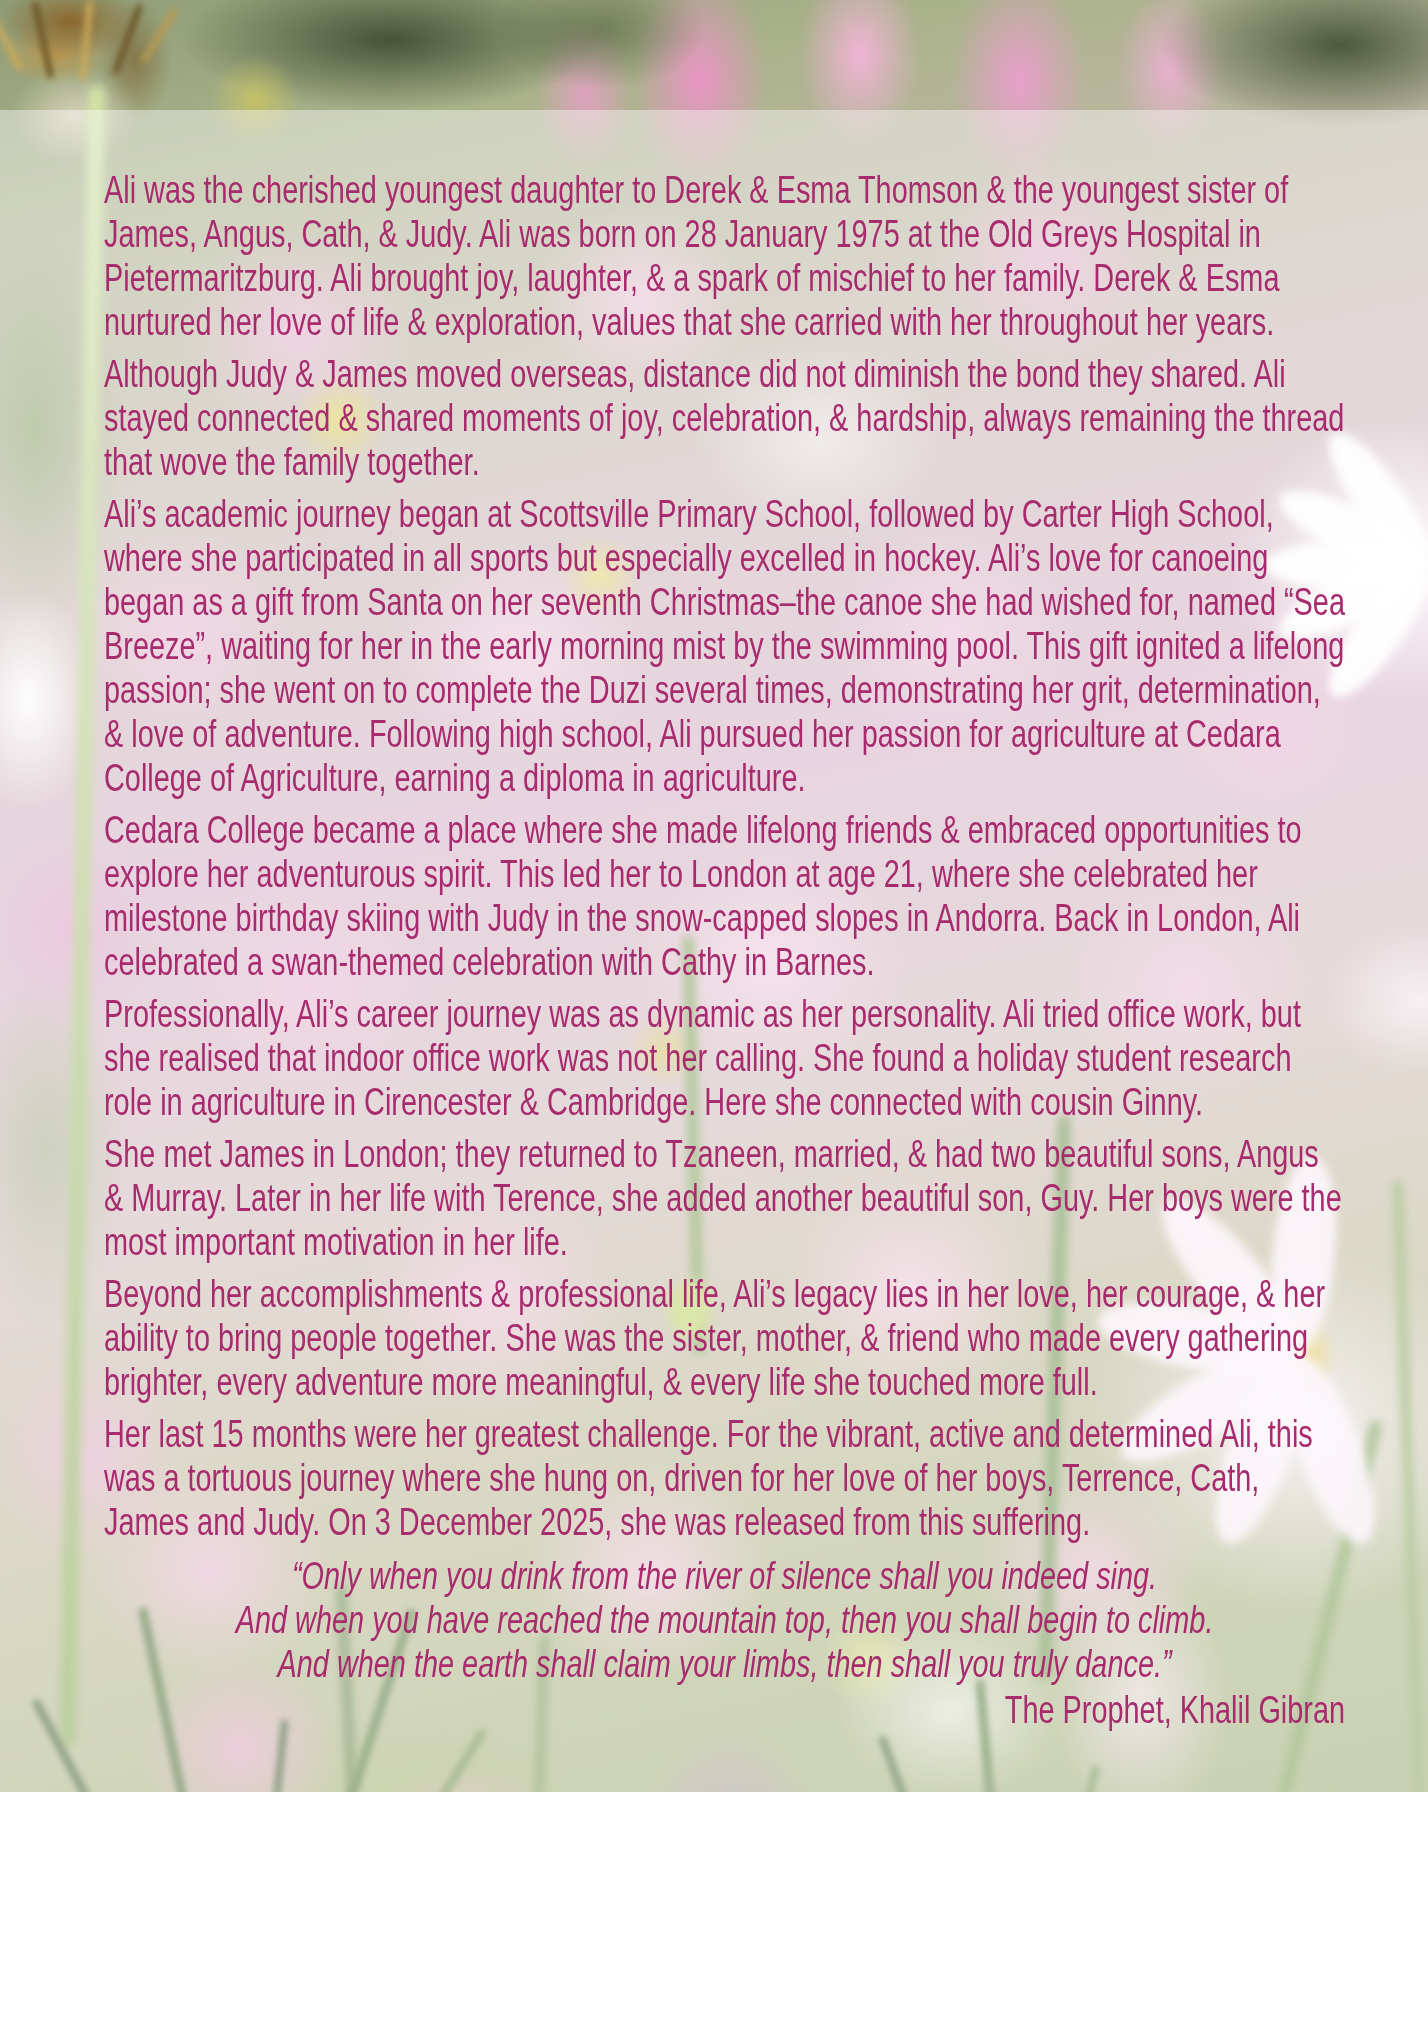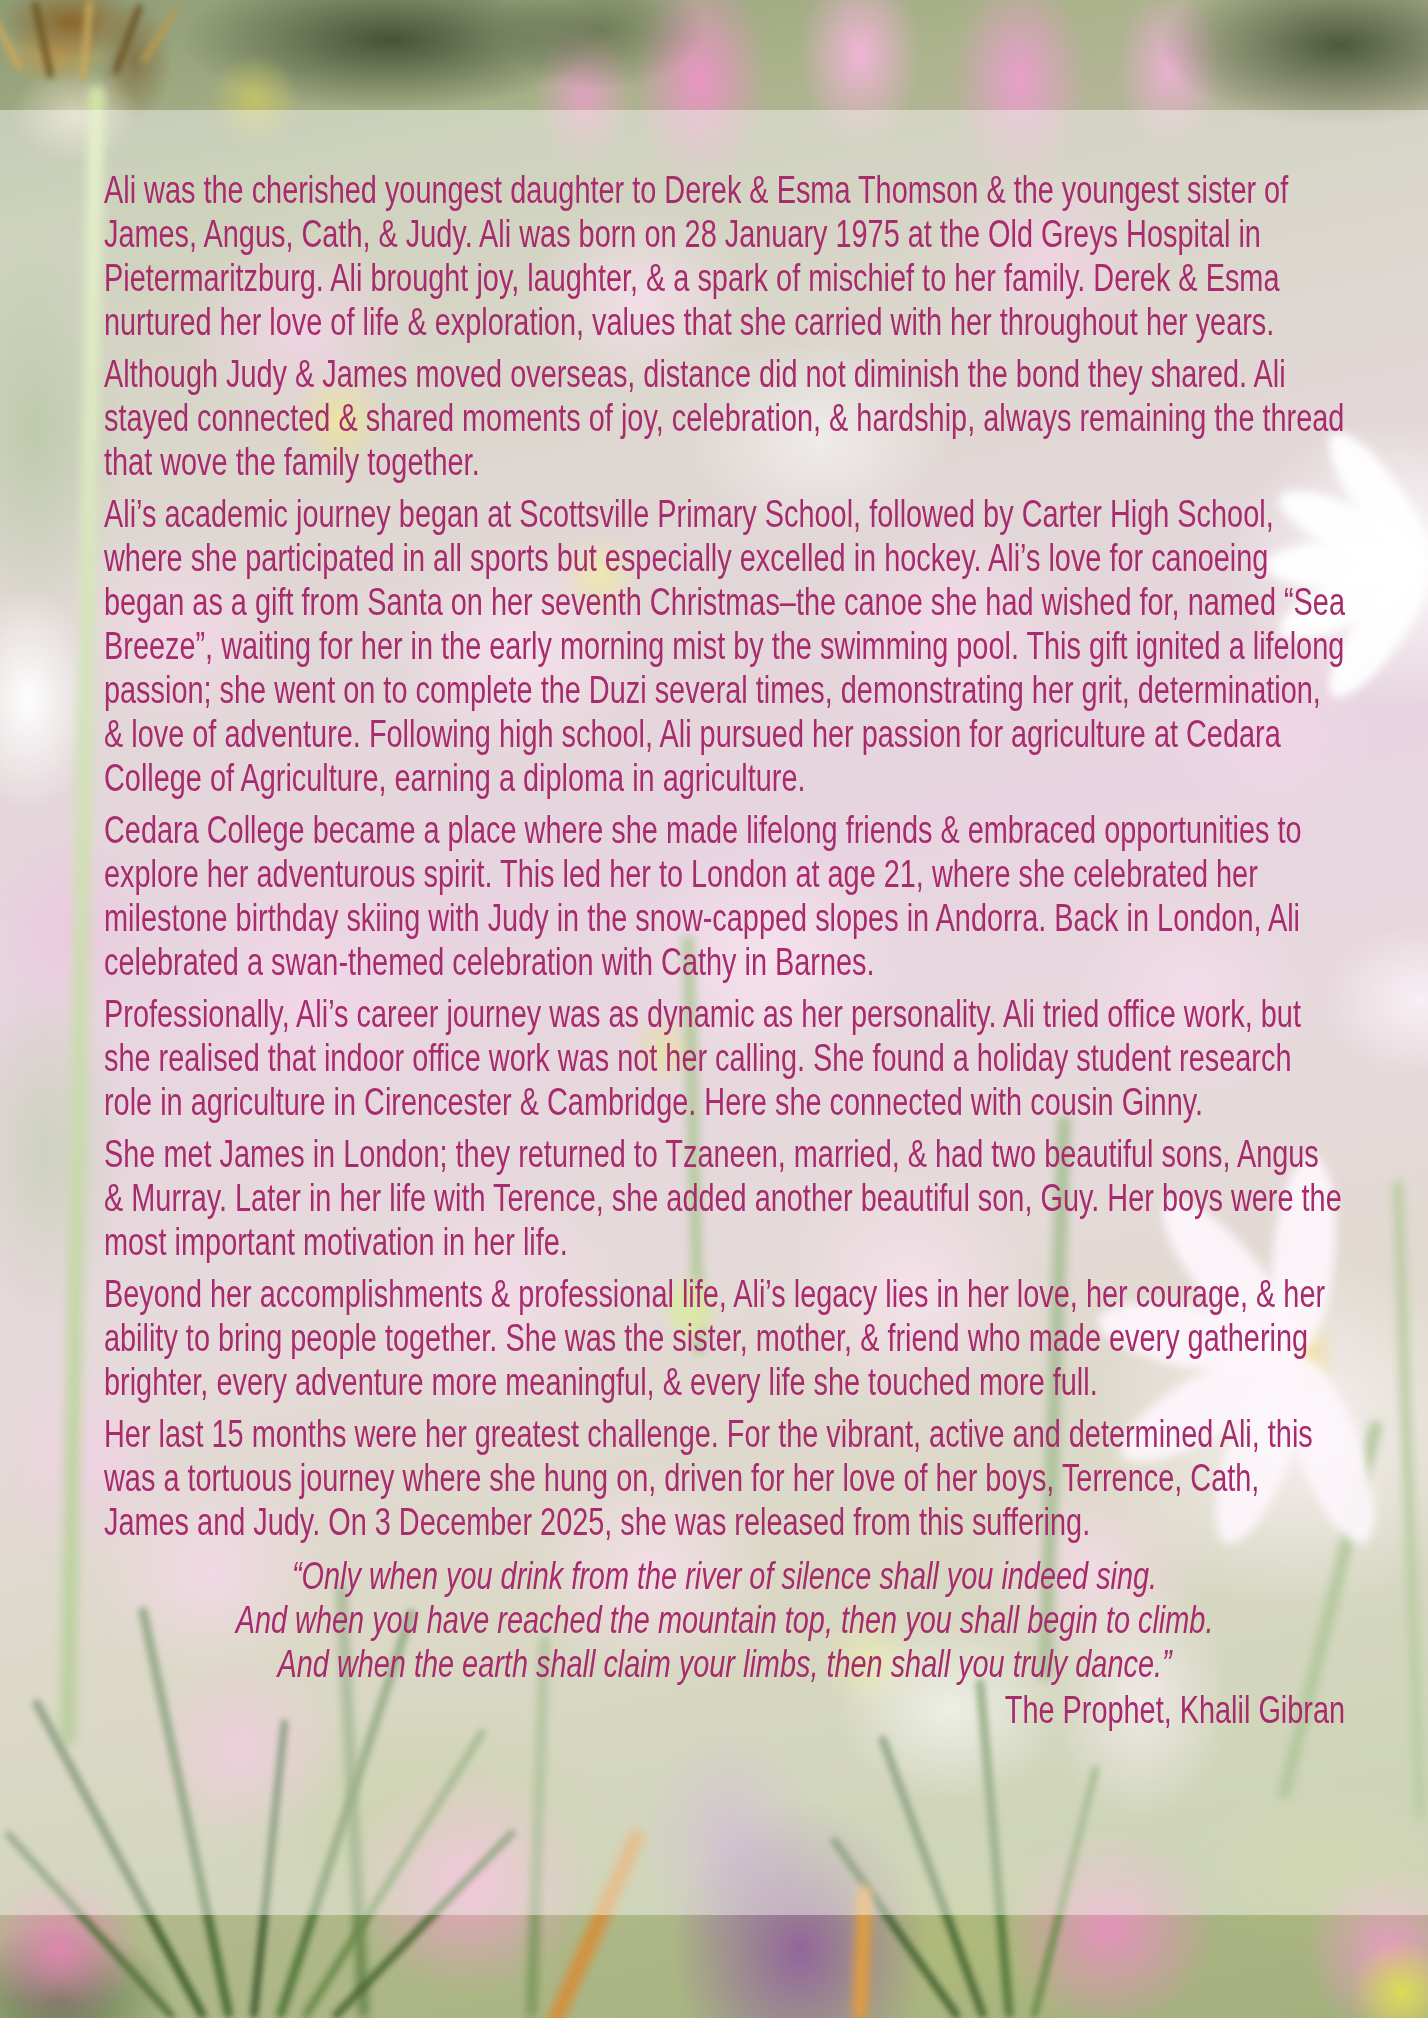--- a/index.html
+++ b/index.html
@@ -1,17 +1,17 @@
 <!DOCTYPE html>
 <html><head>
 <meta charset="utf-8">
 <style>
   html,body{margin:0;padding:0;}
   body{width:1428px;height:2018px;overflow:hidden;font-family:"Liberation Sans",sans-serif;}
-  .page{position:relative;width:1428px;height:2018px;overflow:hidden;background:#fef9c3;}
+  .page{position:relative;width:1428px;height:1792px;overflow:hidden;background:#fef9c3;}
 
   
   .bg{position:absolute;inset:0;z-index:0;
     background-image:
       radial-gradient(ellipse 95px 50px at 70px 22px, rgba(140,100,40,.95), rgba(140,100,40,0) 75%),
       radial-gradient(ellipse 75px 40px at 55px 55px, rgba(190,150,75,.9), rgba(190,150,75,0) 75%),
       radial-gradient(ellipse 85px 65px at 75px 115px, rgba(222,215,190,.85), rgba(222,215,190,0) 75%),
       radial-gradient(ellipse 50px 80px at 135px 60px, rgba(120,90,40,.6), rgba(120,90,40,0) 75%),
       radial-gradient(circle 45px at 255px 100px, rgba(205,200,95,.75), rgba(205,200,95,0) 100%),
       radial-gradient(ellipse 280px 95px at 390px 40px, rgba(60,74,46,.9), rgba(60,74,46,0) 75%),

